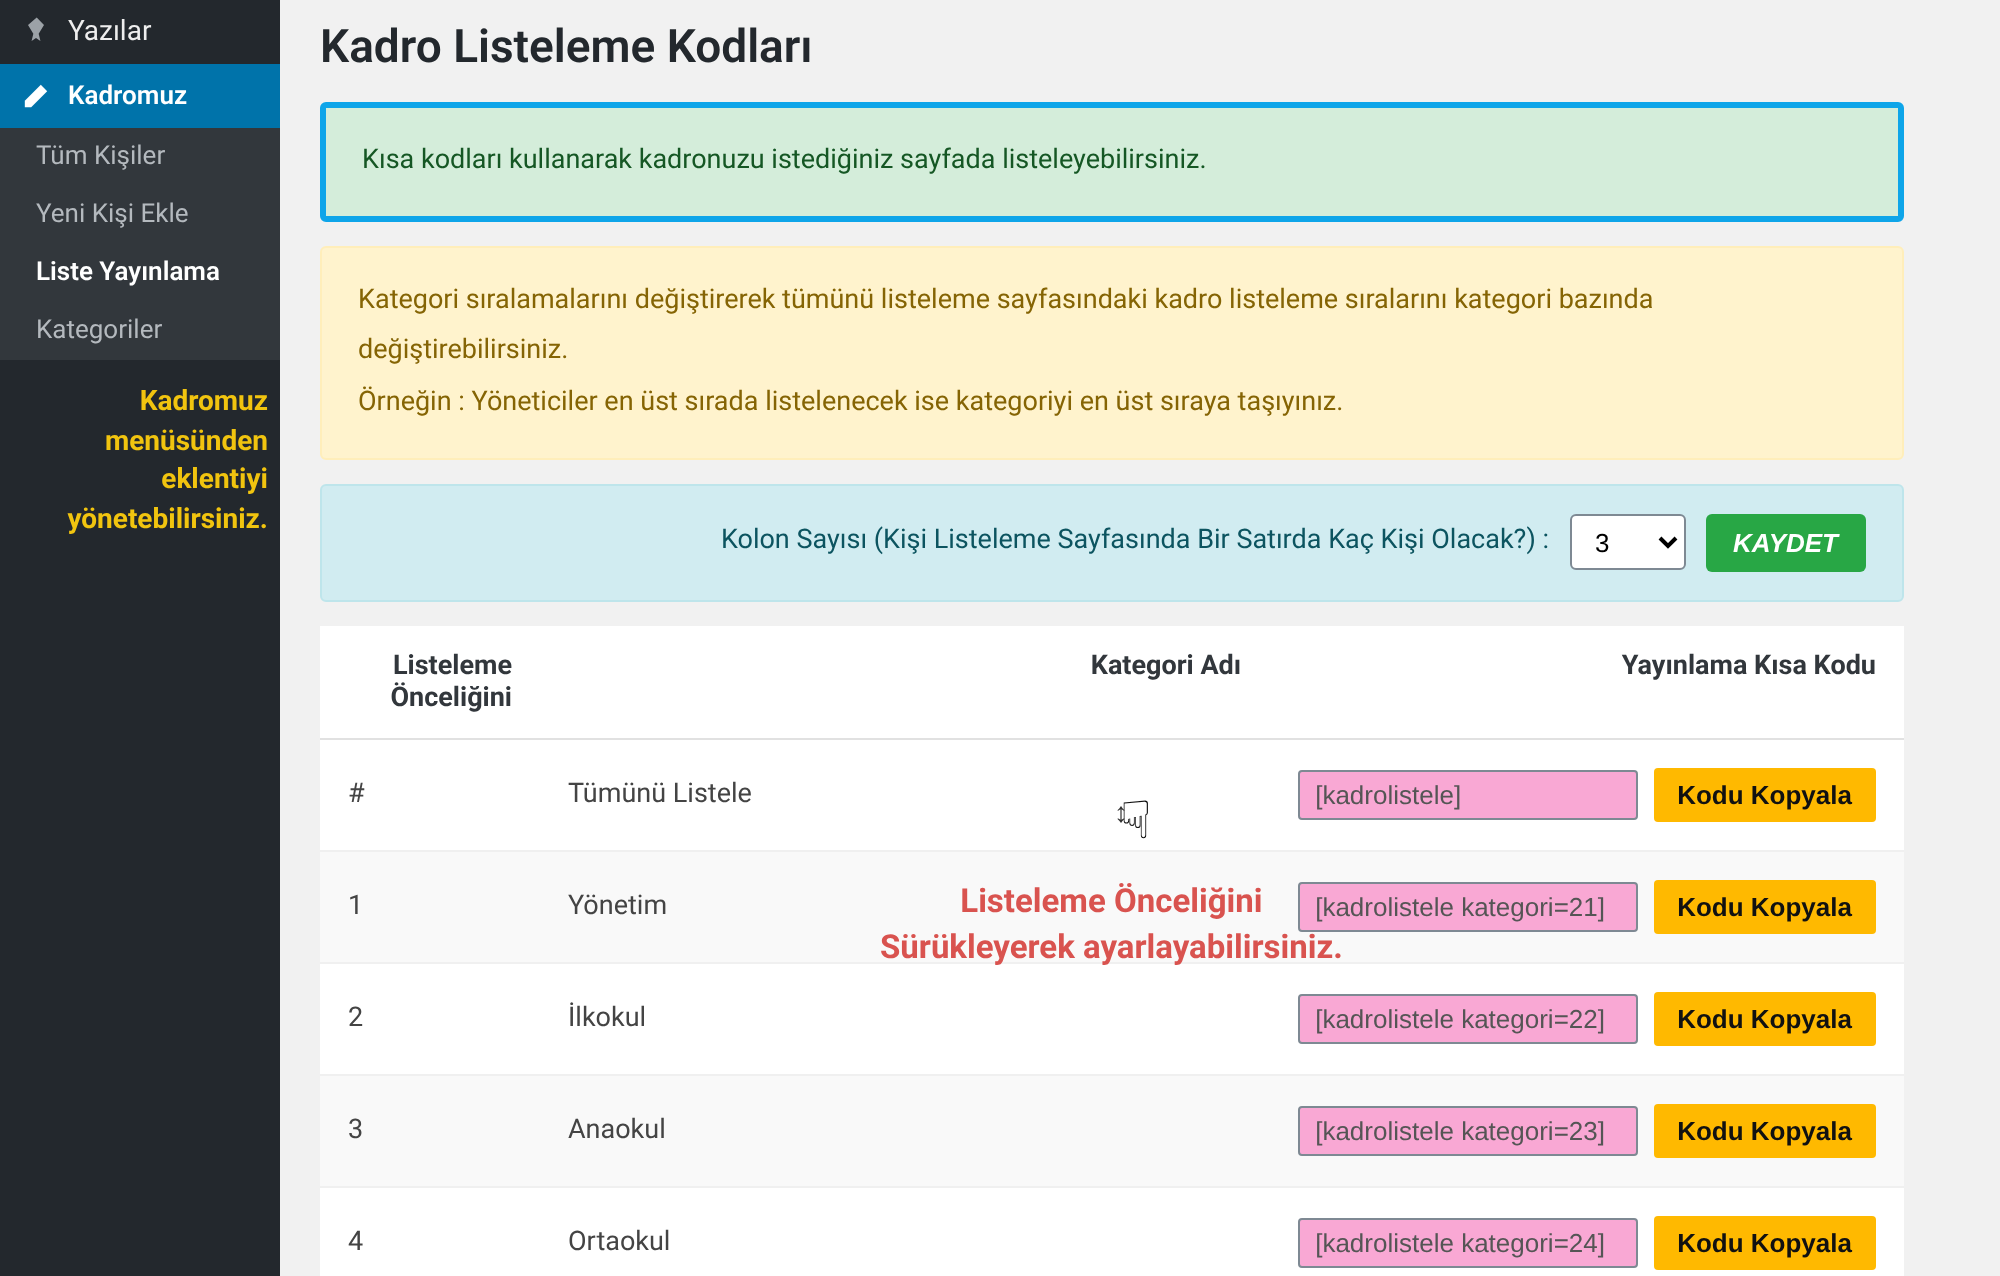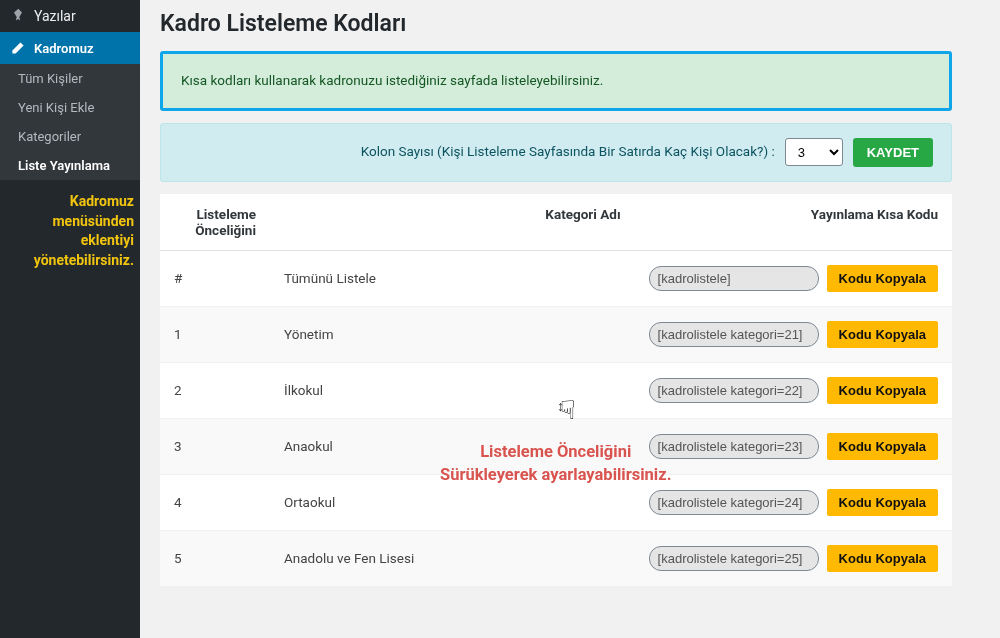--- a/index.html
+++ b/index.html
@@ -22,28 +22,28 @@
     
     .main { flex: 1; background: #f1f1f1; padding: 10px 20px 20px 20px; overflow: auto; }
     h1 { font-size: 23px; font-weight: 600; color: #23282d; margin-bottom: 14px; }
 
     .alert { padding: 14px 18px; border-radius: 3px; margin-bottom: 12px; font-size: 13.5px; line-height: 1.9; }
     .alert-green { background: #d4edda; border: 3px solid #0ea5e9; color: #155724; }
     .alert-yellow { background: #fff3cd; border: 1px solid #ffeeba; color: #856404; }
     .alert-blue { background: #d1ecf1; border: 1px solid #bee5eb; color: #0c5460; display: flex; align-items: center; gap: 10px; flex-wrap: wrap; justify-content: flex-end; }
 
     select { padding: 3px 20px 3px 8px; font-size: 13px; border: 1px solid #7e8993; border-radius: 3px; background: #fff; height: 28px; }
-    .btn-green { background: #28a745; color: #fff; border: none; padding: 7px 14px; font-size: 13px; font-weight: 600; border-radius: 3px; cursor: pointer; }
+    .btn-green { background: #28a745; color: #fff; border: none; padding: 7px 14px; font-size: 13px; font-weight: 600; border-radius: 3px; cursor: pointer; font-style: italic; }
 
     table { width: 100%; border-collapse: collapse; background: #fff; margin-top: 10px; }
     th { text-align: right; padding: 12px 14px; font-weight: 700; color: #32373c; border-bottom: 1px solid #e1e1e1; font-size: 13.5px; vertical-align: top; }
     th .sub { display: block; }
     td { padding: 14px 14px; border-bottom: 1px solid #f0f0f0; vertical-align: middle; font-size: 13.5px; color: #444; }
     tr:nth-child(even) td { background: #f9f9f9; }
-    .code-input { border: 1px solid #7e8993; background: #e5e5e5; padding: 4px 8px; font-size: 13px; width: 170px; color: #555; border-radius: 12px; }
+    .code-input { border: 1px solid #7e8993; background: #f9a8d4; padding: 4px 8px; font-size: 13px; width: 170px; color: #555; border-radius: 2px; }
     .btn-orange { background: #ffb900; color: #111; border: none; padding: 6px 12px; font-size: 13px; font-weight: 600; border-radius: 2px; cursor: pointer; margin-left: 8px; }
     .code-cell { white-space: nowrap; }
 
     
     .drag-overlay { position: absolute; left: 420px; top: 395px; pointer-events: none; }
     .drag-overlay .hand { font-size: 26px; color: #111; display: block; text-align: center; }
     .drag-overlay .arrows { position: absolute; left: -3px; top: 3px; font-size: 14px; font-weight: bold; }
     .drag-text { position: absolute; left: 300px; top: 440px; color: #d9534f; font-weight: 700; font-size: 16.5px; text-align: center; pointer-events: none; line-height: 1.4; }
     .main-wrap { position: relative; }
   </style>
@@ -60,38 +60,42 @@
     </div>
     <div class="sidebar-active">
       <svg width="16" height="16" viewBox="0 0 20 20">
           <path d="M13 3l4 4L7 17H3v-4L13 3z"></path>
         </svg>
       <span>Kadromuz</span>
     </div>
     <div class="submenu">
       <div class="submenu-item">Tüm Kişiler</div>
       <div class="submenu-item">Yeni Kişi Ekle</div>
+      <div class="submenu-item current">Liste Yayınlama</div>
       <div class="submenu-item">Kategoriler</div>
-      <div class="submenu-item current">Liste Yayınlama</div>
     </div>
     <div class="sidebar-note">
       <span>Kadromuz</span><br>
       <span>menüsünden</span><br>
       <span>eklentiyi</span><br>
       <span>yönetebilirsiniz.</span>
     </div>
   </div>
 
   <div class="main main-wrap">
     <h1>Kadro Listeleme Kodları</h1>
 
     <div class="alert alert-green">
       <span>Kısa kodları kullanarak kadronuzu istediğiniz sayfada listeleyebilirsiniz.</span>
     </div>
 
+    <div class="alert alert-yellow">
+      <div>Kategori sıralamalarını değiştirerek tümünü listeleme sayfasındaki kadro listeleme sıralarını kategori bazında değiştirebilirsiniz.</div>
+      <div>Örneğin : Yöneticiler en üst sırada listelenecek ise kategoriyi en üst sıraya taşıyınız.</div>
+    </div>
 
     <div class="alert alert-blue">
       <span>Kolon Sayısı (Kişi Listeleme Sayfasında Bir Satırda Kaç Kişi Olacak?) :</span>
       <select>
         <option>3</option>
       </select>
       <button class="btn-green">KAYDET</button>
     </div>
 
     <table>

